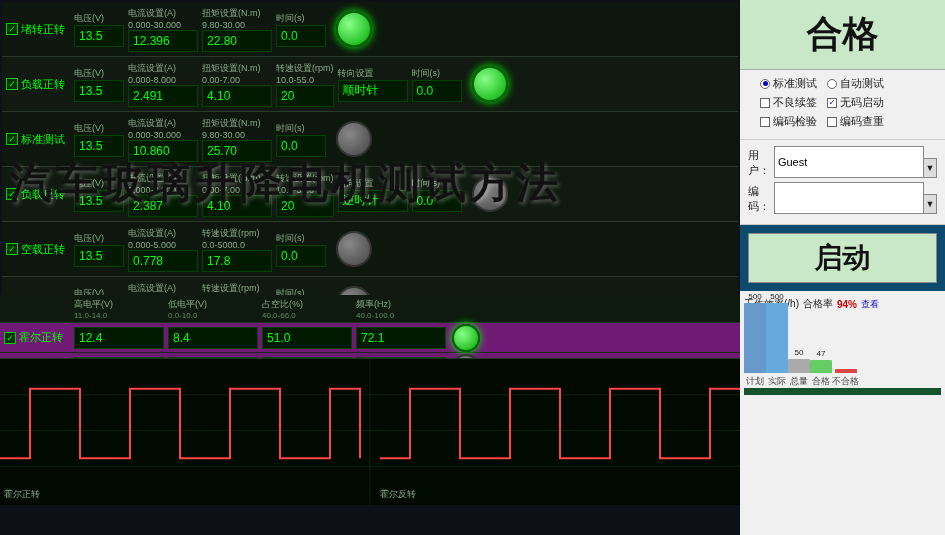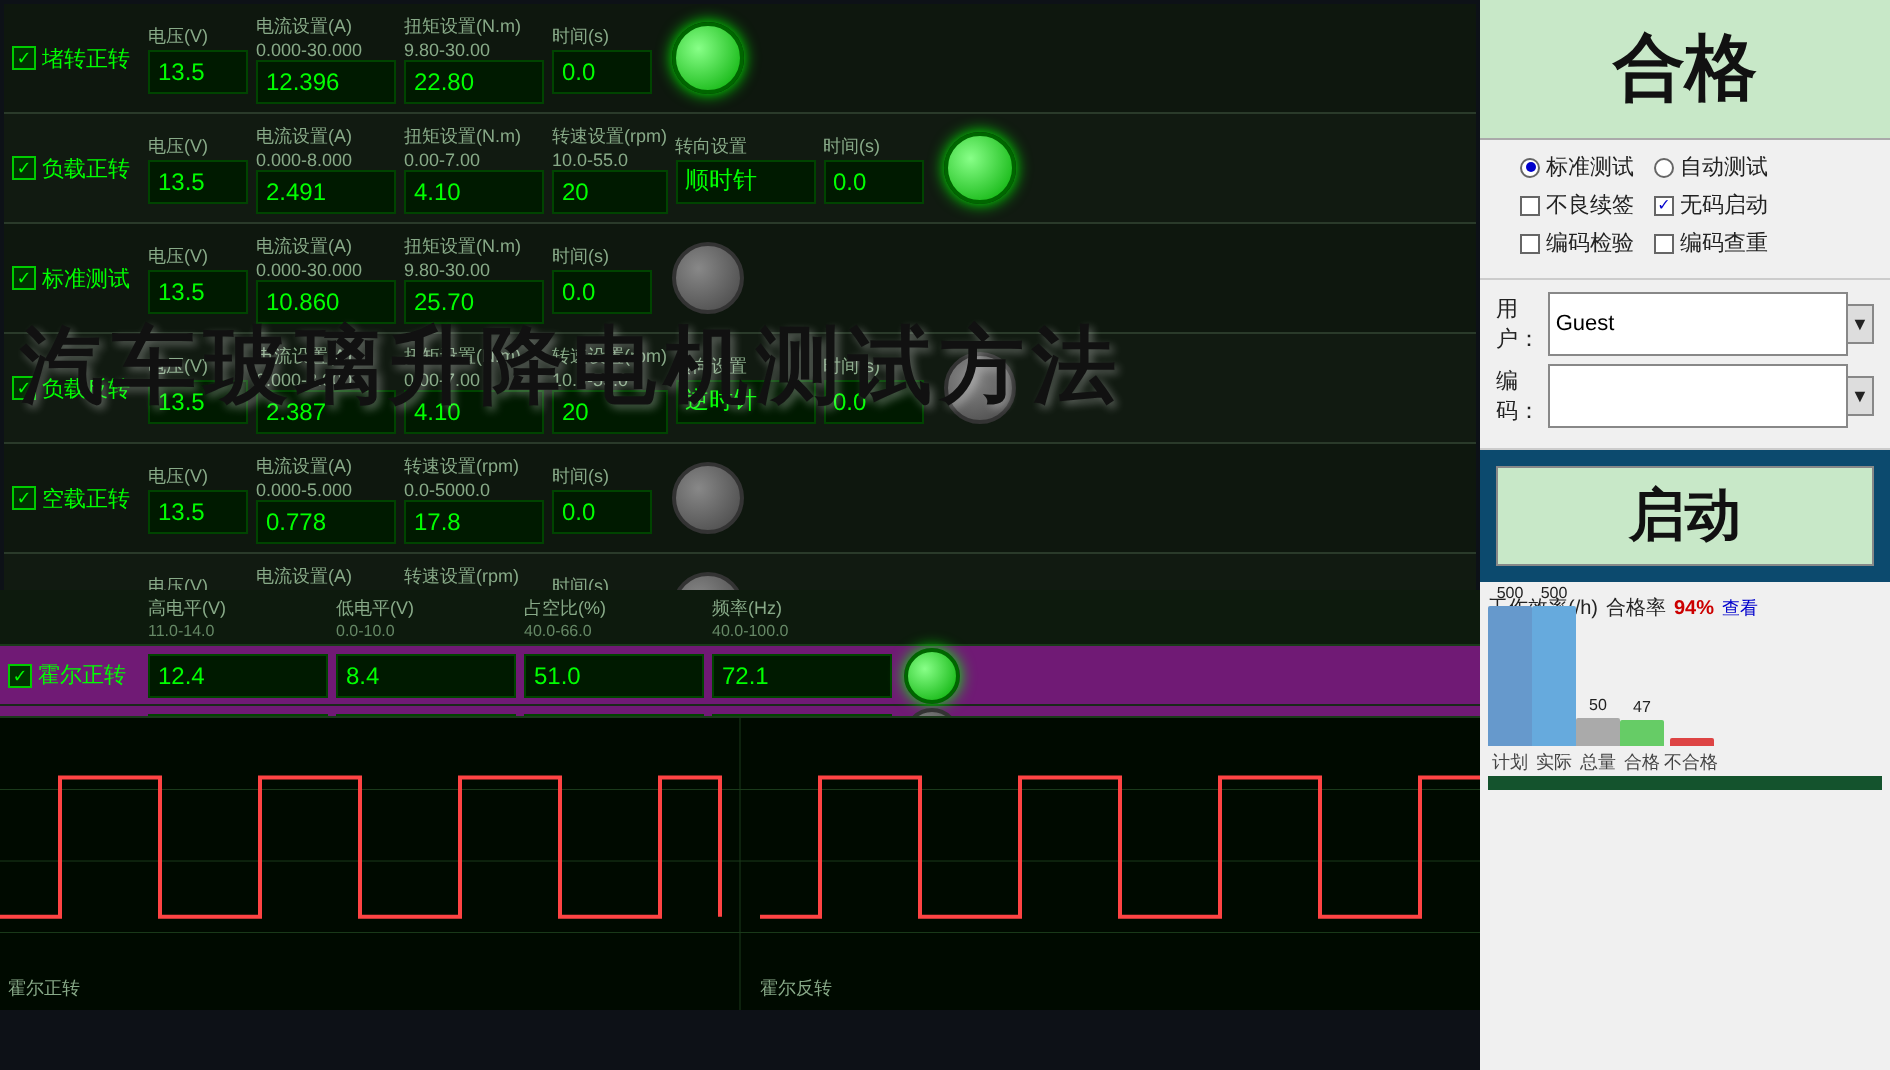--- a/index.html
+++ b/index.html
@@ -268,21 +268,21 @@
     }
 
     .input-section {
       padding: 6px 8px;
       border-bottom: 1px solid #ccc;
       background: #f0f0f0;
     }
 
     .input-row {
       display: flex;
-      align-items: center;
+      align-items: flex-end;
       margin-bottom: 4px;
       font-size: 11px;
       color: #222;
     }
 
     .input-label {
       width: 32px;
       font-size: 11px;
       color: #222;
     }

